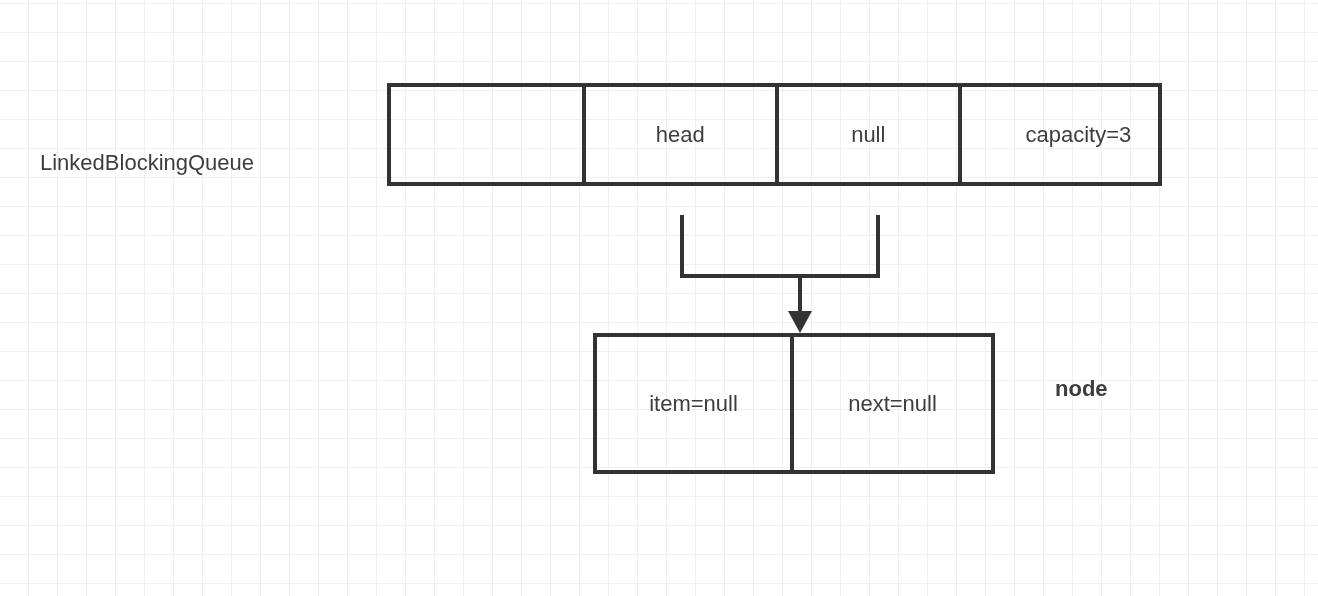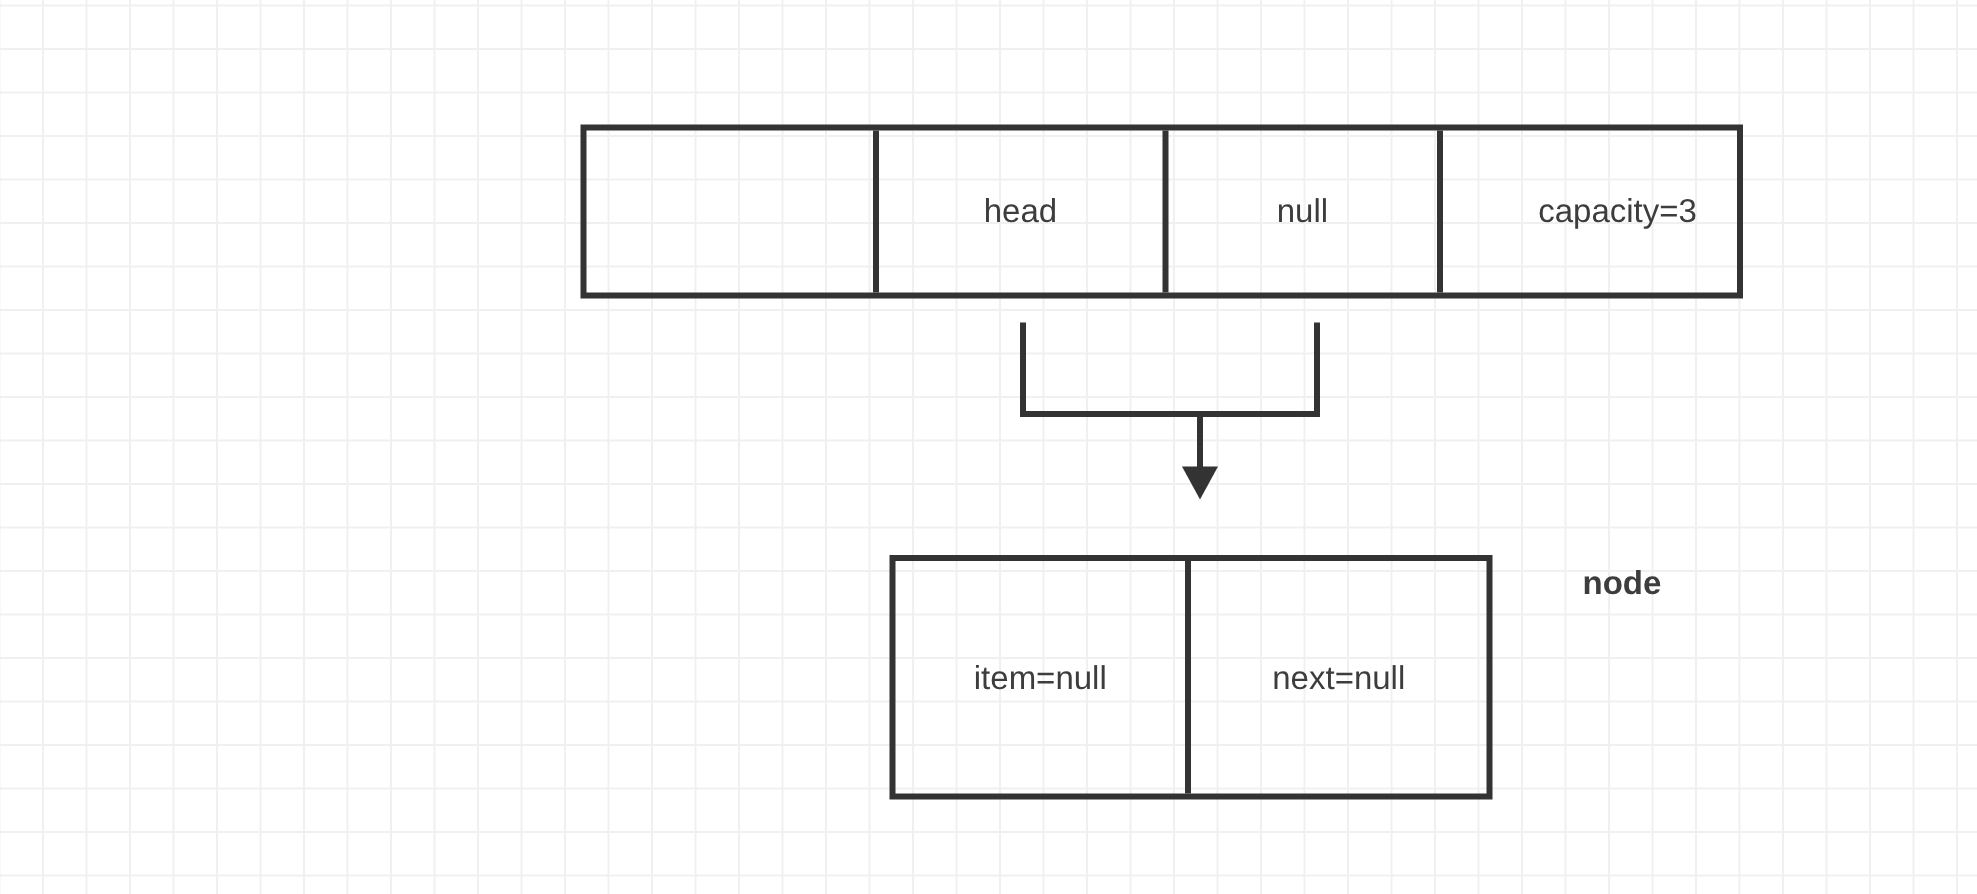--- a/index.html
+++ b/index.html
@@ -29,21 +29,21 @@
     white-space: nowrap;
     font-family: "Liberation Sans", sans-serif;
   }
 
   
   #queue-box {
     position: absolute;
     left: 387px;
     top: 83px;
     width: 775px;
-    height: 116px;
+    height: 103px;
     box-sizing: border-box;
     border: 4px solid #333333;
     background: transparent;
     display: flex;
   }
   #queue-box .cell {
     box-sizing: border-box;
     height: 100%;
     display: flex;
     align-items: center;
@@ -58,26 +58,25 @@
   #queue-box .cell.c1 { width: 195px; }
   #queue-box .cell.c2 { width: 185px; }
   #queue-box .cell.c3 { width: 198px; border-right: none; }
 
   
   #node-box {
     position: absolute;
     left: 593px;
     top: 333px;
     width: 402px;
-    height: 163px;
+    height: 141px;
     box-sizing: border-box;
     border: 4px solid #333333;
     background: transparent;
     display: flex;
-    margin-top: 37px;
   }
   #node-box .cell {
     box-sizing: border-box;
     height: 100%;
     display: flex;
     align-items: center;
     justify-content: center;
     color: #3d3d3d;
     font-size: 22px;
     background: transparent;
@@ -97,20 +96,21 @@
 
   
   #queue-label  { left: 40px;   top: 152px; }
   #node-label   { left: 1055px; top: 378px; font-weight: bold; }
 </style>
 </head>
 <body>
 
 <div id="canvas">
 
+  <div class="lbl" id="queue-label">LinkedBlockingQueue</div>
 
   <div id="queue-box">
     <div class="cell c0"></div>
     <div class="cell c1">head</div>
     <div class="cell c2">null</div>
     <div class="cell c3">capacity=3</div>
   </div>
 
   <svg id="connectors" viewBox="0 0 1318 596" width="1318" height="596" xmlns="http://www.w3.org/2000/svg">
     <g fill="none" stroke="#333333" stroke-width="4" stroke-linecap="butt">

